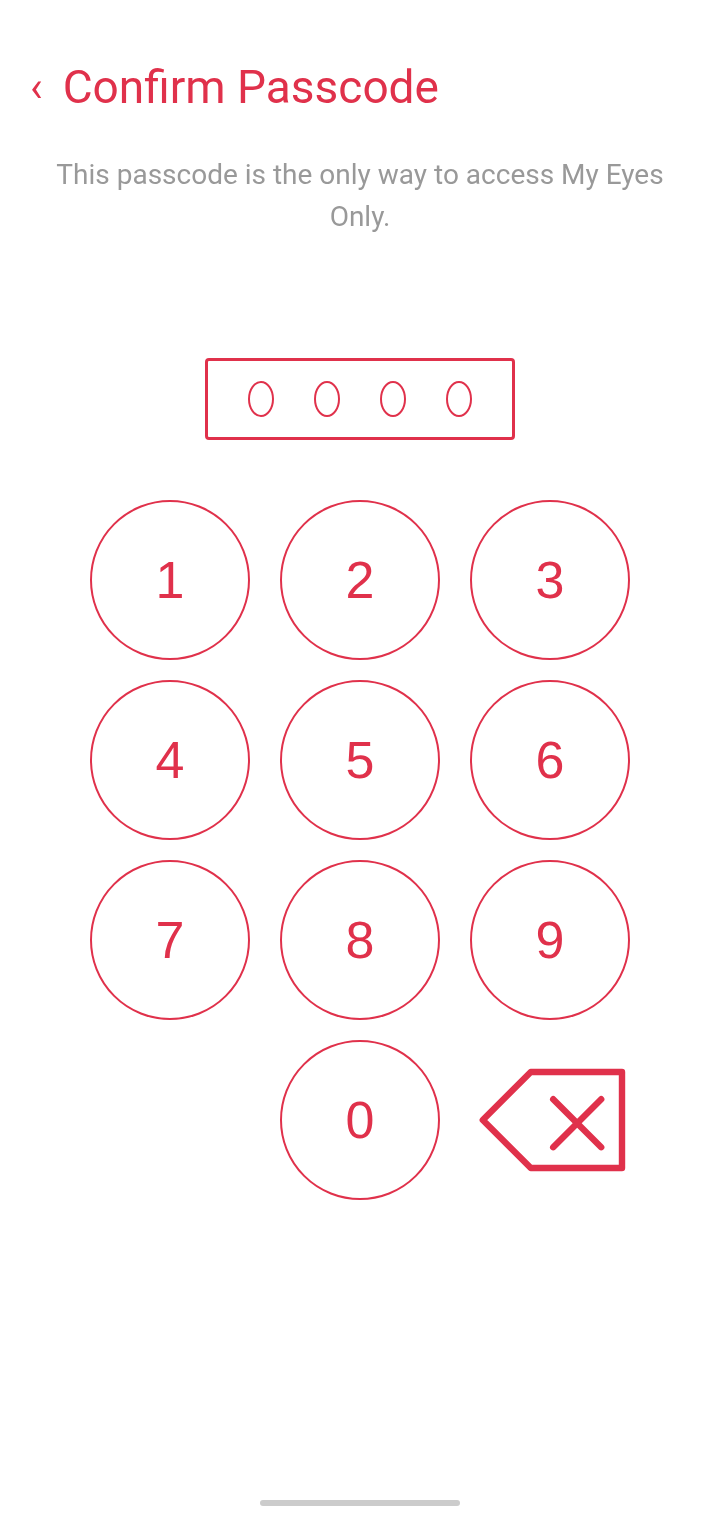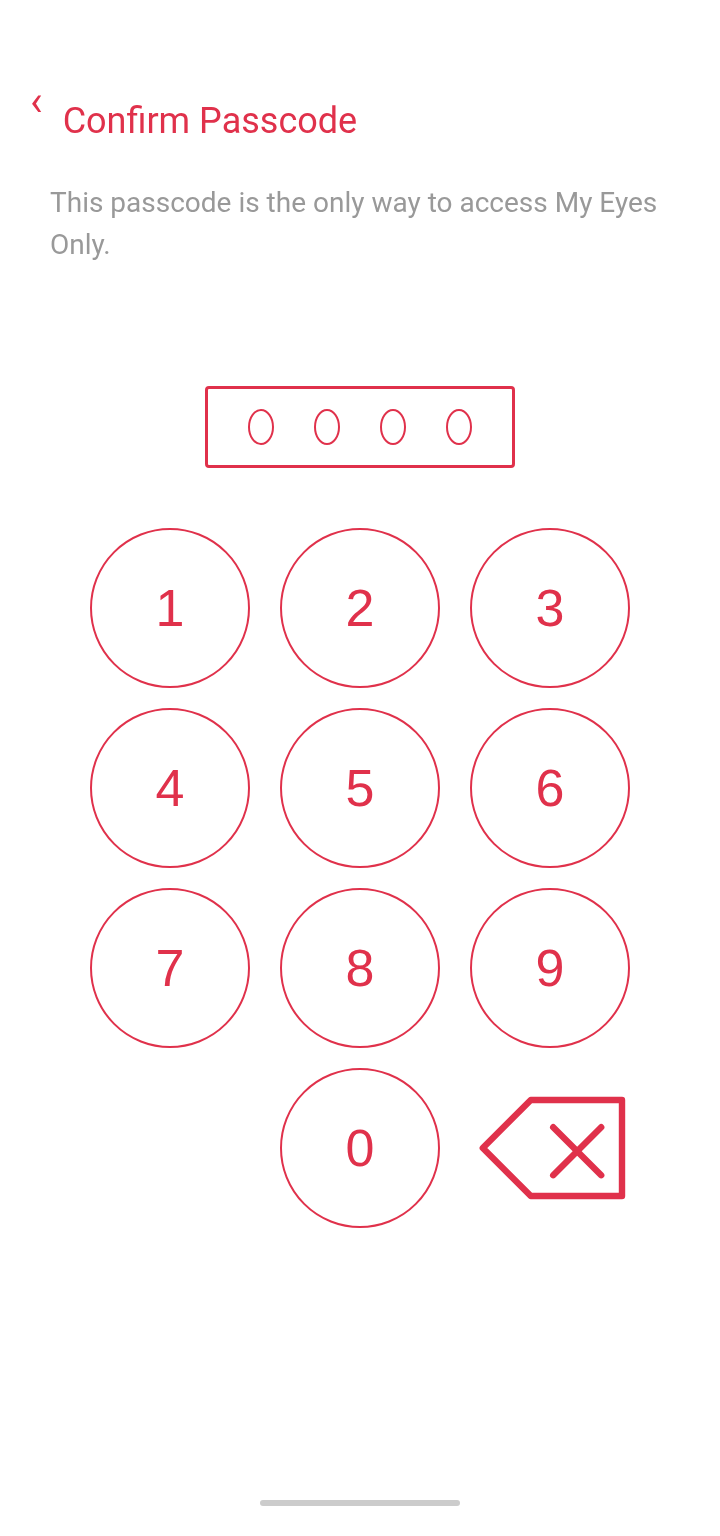--- a/index.html
+++ b/index.html
@@ -29,28 +29,28 @@
     .back-arrow {
       color: #e0314b;
       font-size: 42px;
       margin-right: 20px;
       cursor: pointer;
       line-height: 1;
     }
 
     .page-title {
       color: #e0314b;
-      font-size: 36px;
+      font-size: 46px;
       font-weight: 400;
-      margin-top: 40px;
     }
 
     .subtitle {
       color: #999999;
       font-size: 28px;
+      text-align: center;
       line-height: 1.5;
       margin-top: 20px;
       padding: 0 50px;
       width: 100%;
     }
 
     .passcode-display-wrapper {
       margin-top: 120px;
       width: 100%;
       display: flex;

